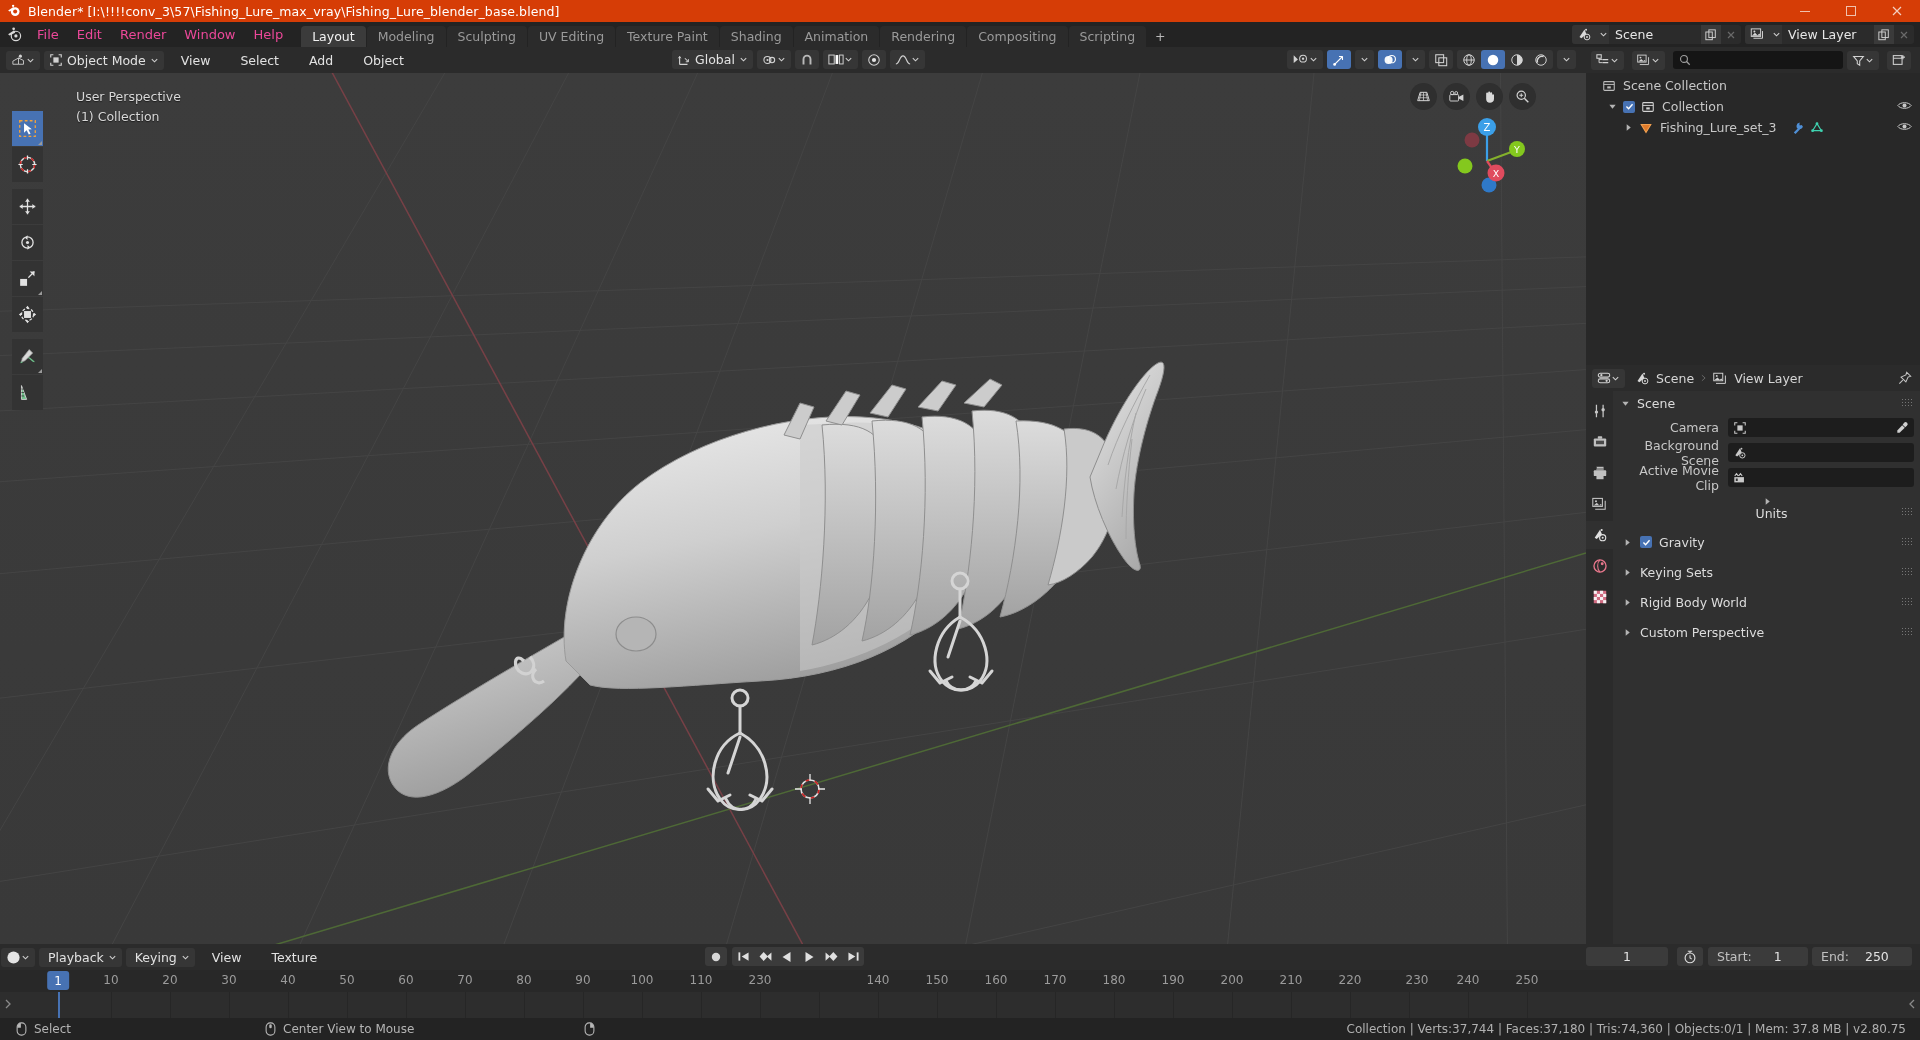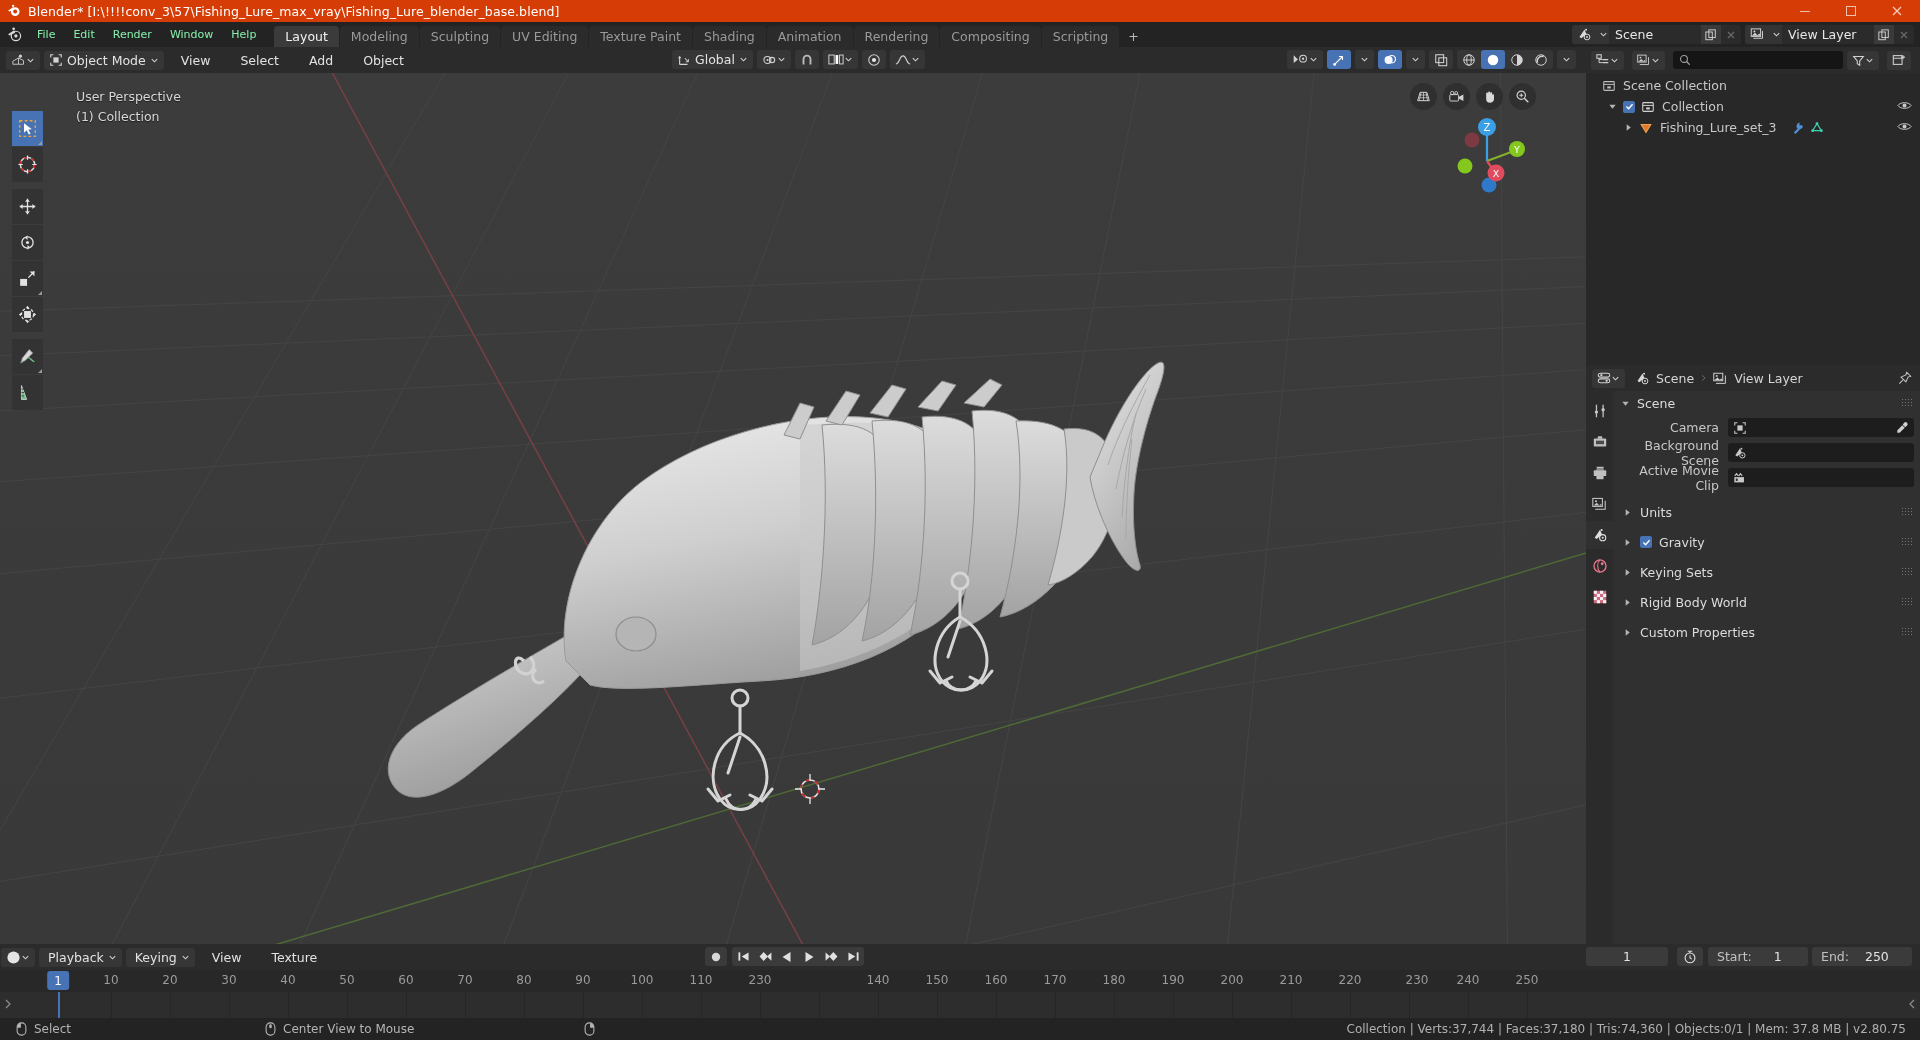--- a/index.html
+++ b/index.html
@@ -22,21 +22,21 @@
   .wbtn{ width:46px;height:22px; display:flex;align-items:center;justify-content:center;}
   .wbtn svg{opacity:.92}
 
   
   .topbar{
     position:absolute; left:0; top:22px; width:1920px; height:25px;
     background:#232323; display:flex; align-items:center;
   }
   .topbar .bicon{ width:28px;height:25px;display:flex;align-items:center;justify-content:center;}
   .menu{ display:flex; align-items:center; height:25px; }
-  .menu > div{ padding:0 9px; height:19px; line-height:19px; font-size:11px; color:#86efac; border-radius:3px;}
+  .menu > div{ padding:0 9px; height:19px; line-height:19px; font-size:13px; color:#ec4899; border-radius:3px;}
   .tabs{ display:flex; align-items:flex-end; height:25px; margin-left:9px; }
   .tab{
     height:21px; line-height:21px; padding:0 11px; font-size:12.5px;
     color:#9a9a9a; background:#2b2b2b; margin-right:1px;
     border-radius:4px 4px 0 0;
   }
   .tab.active{ background:#3b3b3b; color:#f2f2f2; }
   .tab.plus{ background:transparent; color:#b9b9b9; padding:0 8px;}
   .topright{ position:absolute; right:6px; top:1px; height:23px; display:flex; align-items:center; gap:4px;}
   .fld{
@@ -925,21 +925,21 @@
             <svg width="14" height="14" viewBox="0 0 16 16">
               <rect x="1.5" y="7" width="11" height="6" fill="#c9c9c9"></rect>
               <path d="M2 5.5 L4 3 L6 5.5 M6.5 5.5 L8.5 3 L10.5 5.5" stroke="#c9c9c9" stroke-width="1.2" fill="none"></path>
               <rect x="3.2" y="8.6" width="2.2" height="2.8" fill="#303030"></rect>
             </svg>
           </div>
         </div>
       </div>
 
       <div style="margin-top:7px;">
-        <div class="pr-sect" style="height:30px;padding-left:10px;">
+        <div class="pr-sect" style="height:30px;padding-left:10px;flex-direction:column;">
           <svg width="9" height="9" viewBox="0 0 10 10" style="margin-right:8px;">
               <path d="M3 1.5 L3 8.5 L7.5 5 Z" fill="#b4b4b4"></path>
             </svg>
           <span>Units</span>
           <span class="grip" style="top:11px">
             <i style="left:0;top:0"></i>
               <i style="left:3px;top:0"></i>
               <i style="left:6px;top:0"></i>
               <i style="left:9px;top:0"></i>
             <i style="left:0;top:3px"></i>
@@ -1014,21 +1014,21 @@
             <i style="left:0;top:6px"></i>
               <i style="left:3px;top:6px"></i>
               <i style="left:6px;top:6px"></i>
               <i style="left:9px;top:6px"></i>
           </span>
         </div>
         <div class="pr-sect" style="height:30px;padding-left:10px;">
           <svg width="9" height="9" viewBox="0 0 10 10" style="margin-right:8px;">
               <path d="M3 1.5 L3 8.5 L7.5 5 Z" fill="#b4b4b4"></path>
             </svg>
-          <span>Custom Properties</span>
+          <span>Custom Perspective</span>
           <span class="grip" style="top:11px">
             <i style="left:0;top:0"></i>
               <i style="left:3px;top:0"></i>
               <i style="left:6px;top:0"></i>
               <i style="left:9px;top:0"></i>
             <i style="left:0;top:3px"></i>
               <i style="left:3px;top:3px"></i>
               <i style="left:6px;top:3px"></i>
               <i style="left:9px;top:3px"></i>
             <i style="left:0;top:6px"></i>

